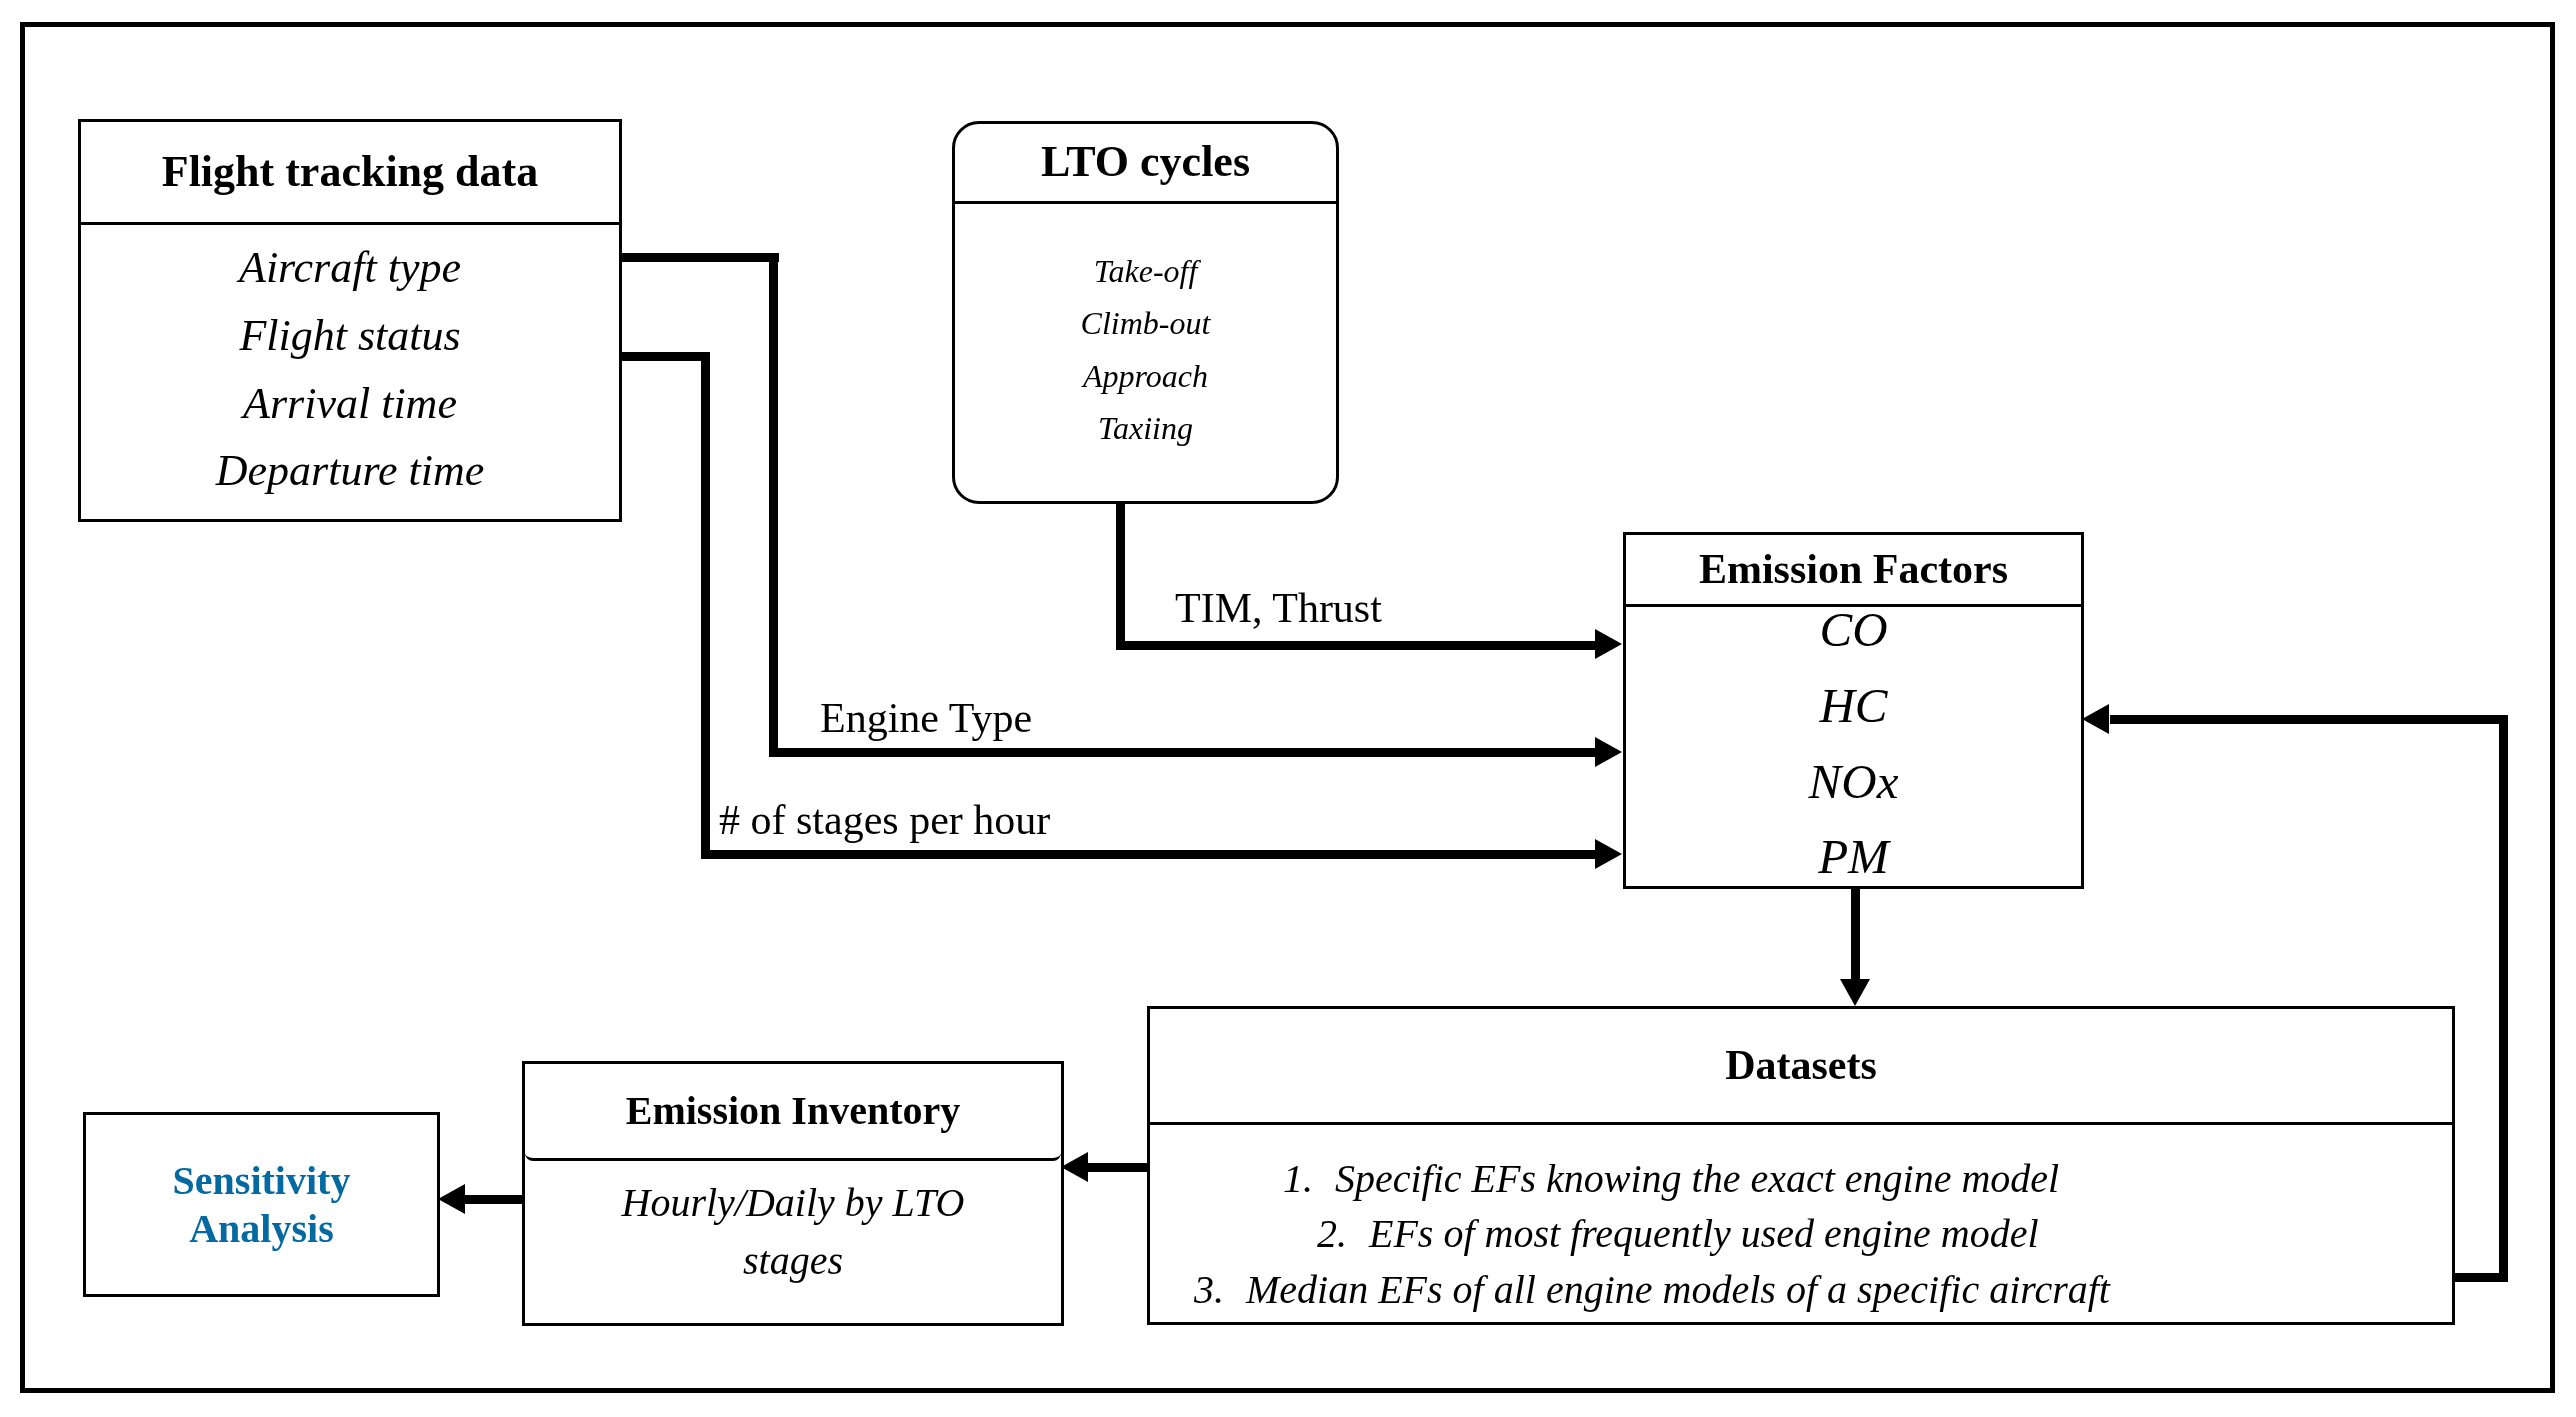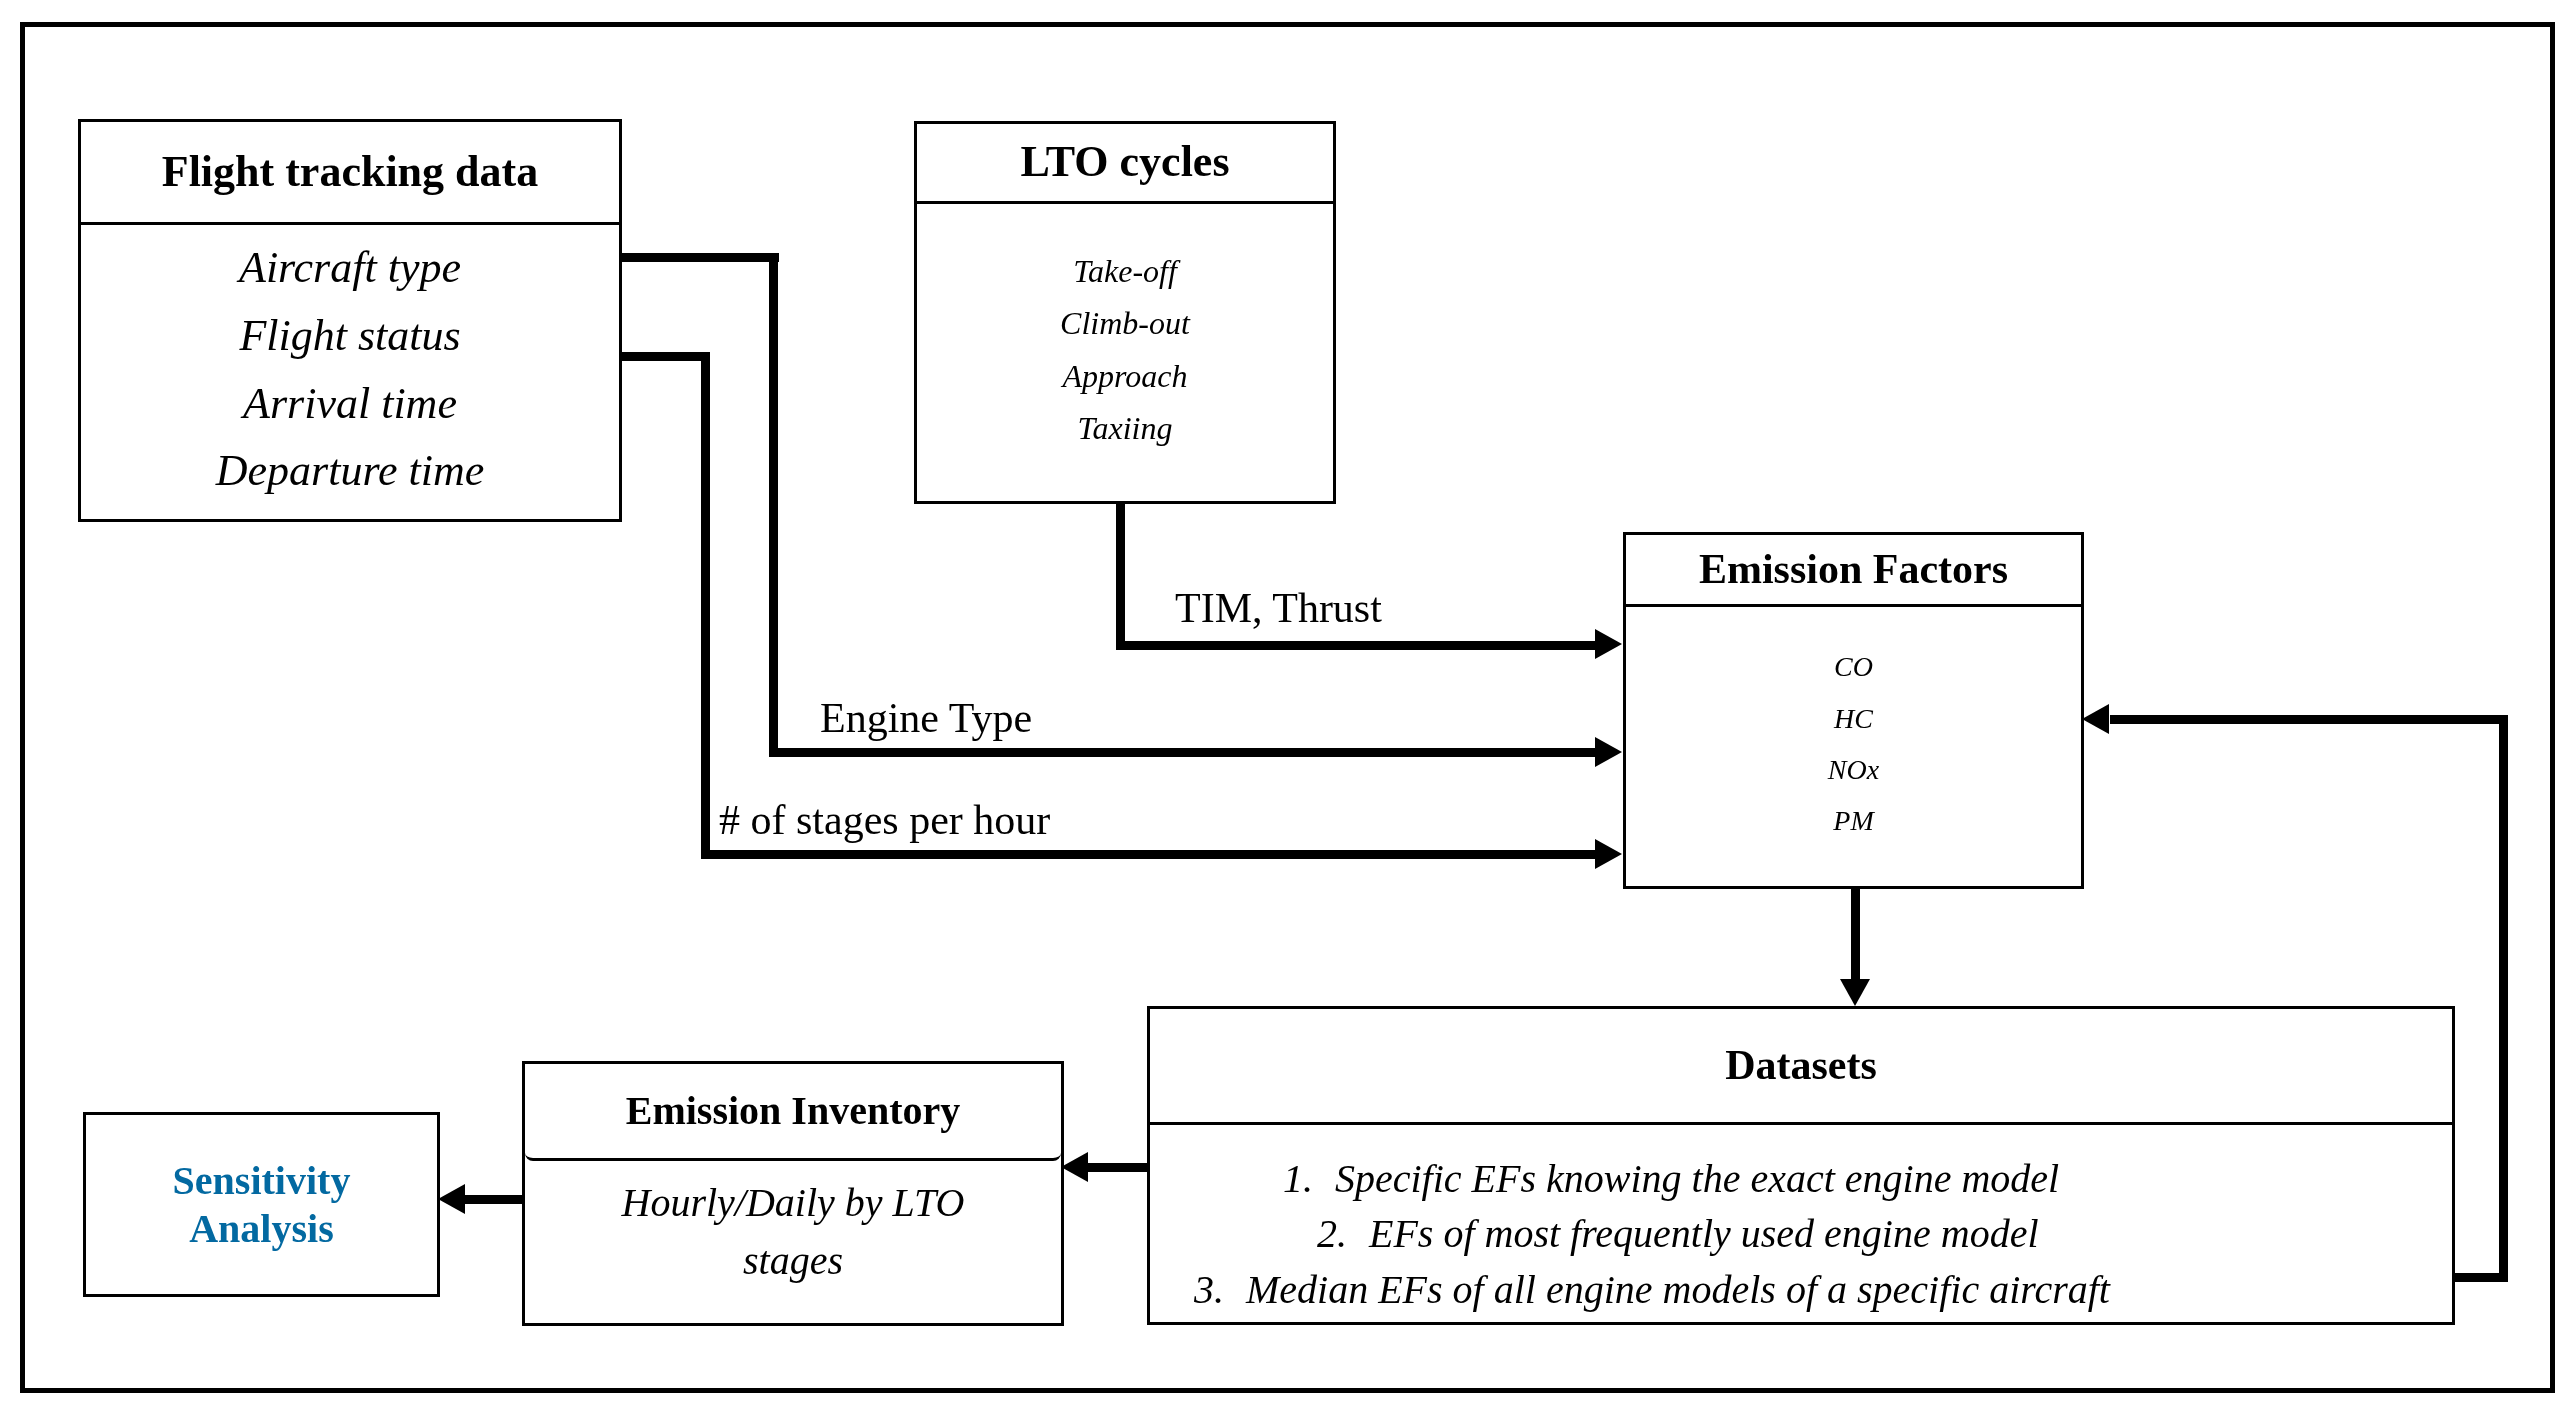--- a/index.html
+++ b/index.html
@@ -68,27 +68,27 @@
     text-align: center;
     color: #0369a1;
     line-height: 1.18;
   }
 
   
   #node-flight-tracking { left: 78px;  top: 119px;  width: 544px;  height: 403px; }
   #node-flight-tracking .node-header { height: 103px; font-size: 44px; }
   #node-flight-tracking .node-body   { height: 294px; font-size: 44px; gap: 16px; padding-bottom: 4.9px;}
 
-  #node-lto { left: 914px; top: 121px; width: 422px; height: 383px; }
+  #node-lto { left: 952px; top: 121px; width: 387px; height: 383px; border-radius: 27px; }
   #node-lto .node-header { height: 80px; font-size: 44px; }
   #node-lto .node-body   { height: 296px; font-size: 32px; gap: 14.6px; padding-bottom: 3.2px;}
 
   #node-emission-factors { left: 1623px; top: 532px; width: 461px; height: 357px; }
   #node-emission-factors .node-header { height: 72px; font-size: 42px; }
-  #node-emission-factors .node-body   { height: 278px; font-size: 28px; gap: 18px; padding-bottom: 4.9px;}
+  #node-emission-factors .node-body   { height: 278px; font-size: 49px; gap: 18px; padding-bottom: 4.9px;}
 
   #node-datasets { left: 1147px; top: 1006px; width: 1308px; height: 319px; }
   #node-datasets .node-header { height: 116px; font-size: 42px; }
   #node-datasets .node-body   { height: 223px; font-size: 40px; gap: 8px; align-items: flex-start; padding-left: 44px; padding-bottom: 4.9px;}
   #node-datasets .node-body .row { display: flex; }
   #node-datasets .num { display: inline-block; min-width: 52px; }
   #node-datasets .li-1 { padding-left: 89px; }
   #node-datasets .li-2 { padding-left: 123px; }
   #node-datasets .li-3 { padding-left: 0px; }
 

